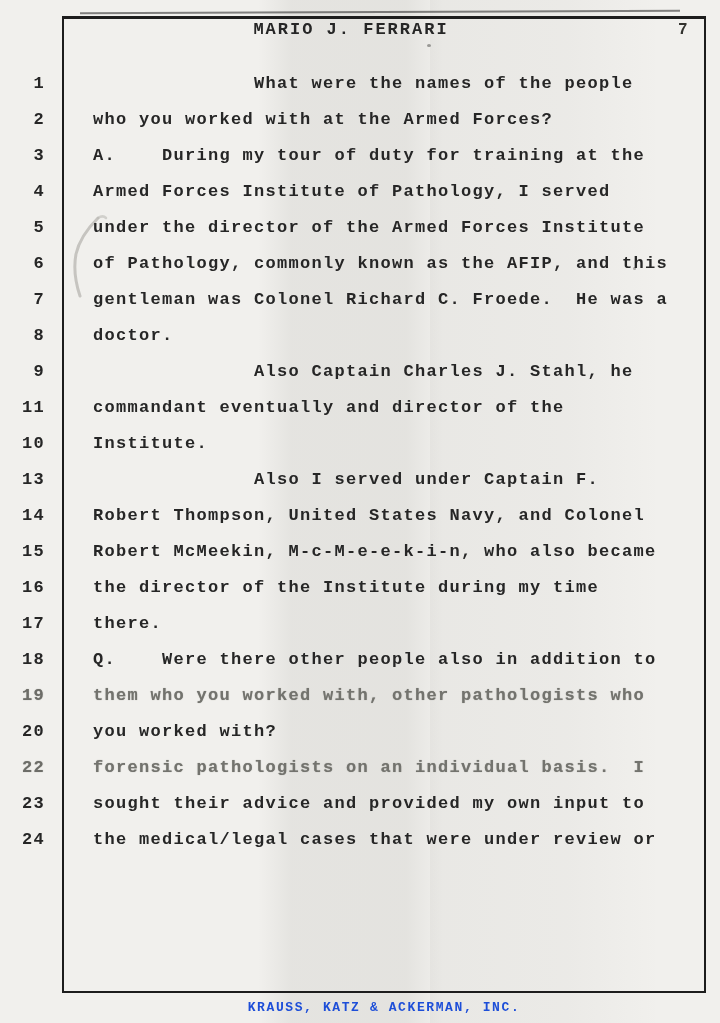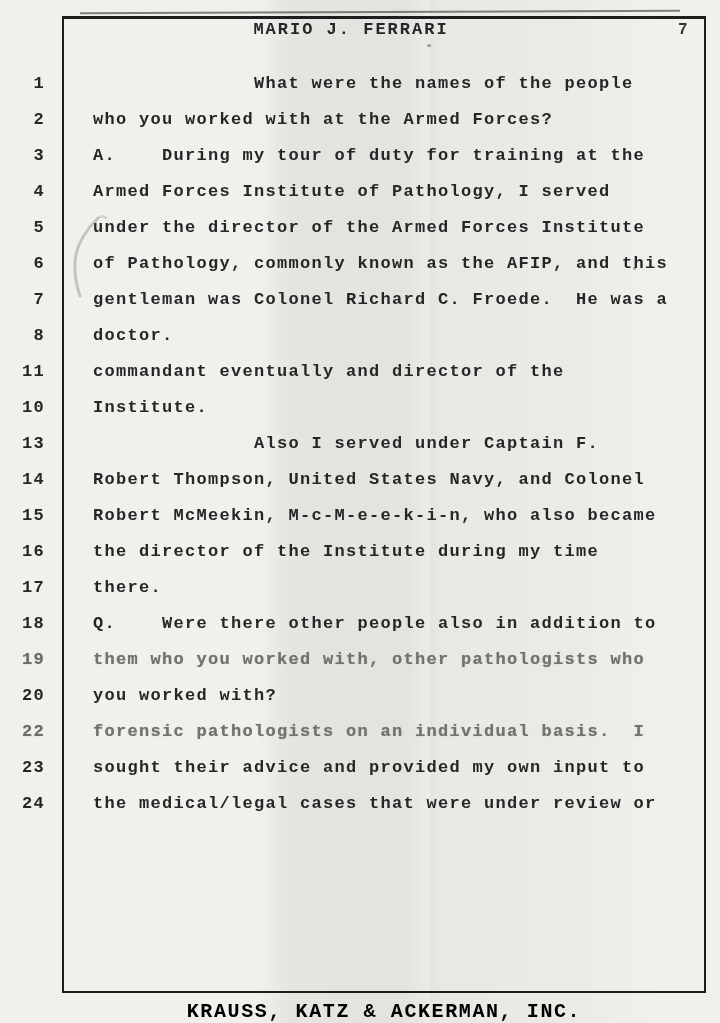--- a/index.html
+++ b/index.html
@@ -89,24 +89,24 @@
   .line.faded { color: #73736e; text-shadow: 0 0 1px #9a9a94; }
   .line.faded .num { color: #6d6d68; }
   .pen-mark {
     position: absolute; left: 68px; top: 212px;
     pointer-events: none;
   }
   .footer {
     position: absolute;
     left: 62px; top: 1000px; width: 644px;
     text-align: center;
-    font-size: 20px; font-weight: bold;
+    font-size: 13px; font-weight: bold;
     letter-spacing: 1.6px;
     white-space: pre;
-    color: #000000;
+    color: #1d4ed8;
   }
   .speck-a {
     position: absolute; left: 427px; top: 44px; width: 4px; height: 3px;
     background: rgba(70,70,66,0.5); border-radius: 50%;
   }
   .speck-b {
     position: absolute; left: 633px; top: 267px; width: 3px; height: 3px;
     background: rgba(80,80,75,0.45); border-radius: 50%;
   }
 </style>
@@ -132,20 +132,21 @@
 
   <div class="lines">
     <div class="line"><span class="num">1</span><span class="txt">              What were the names of the people</span></div>
     <div class="line"><span class="num">2</span><span class="txt">who you worked with at the Armed Forces?</span></div>
     <div class="line"><span class="num">3</span><span class="txt">A.    During my tour of duty for training at the</span></div>
     <div class="line"><span class="num">4</span><span class="txt">Armed Forces Institute of Pathology, I served</span></div>
     <div class="line"><span class="num">5</span><span class="txt">under the director of the Armed Forces Institute</span></div>
     <div class="line"><span class="num">6</span><span class="txt">of Pathology, commonly known as the AFIP, and this</span></div>
     <div class="line"><span class="num">7</span><span class="txt">gentleman was Colonel Richard C. Froede.  He was a</span></div>
     <div class="line"><span class="num">8</span><span class="txt">doctor.</span></div>
+    <div class="line"><span class="num">9</span><span class="txt">              Also Captain Charles J. Stahl, he</span></div>
     <div class="line"><span class="num">11</span><span class="txt">commandant eventually and director of the</span></div>
     <div class="line"><span class="num">10</span><span class="txt">Institute.</span></div>
     <div class="line"><span class="num">13</span><span class="txt">              Also I served under Captain F.</span></div>
     <div class="line"><span class="num">14</span><span class="txt">Robert Thompson, United States Navy, and Colonel</span></div>
     <div class="line"><span class="num">15</span><span class="txt">Robert McMeekin, M-c-M-e-e-k-i-n, who also became</span></div>
     <div class="line"><span class="num">16</span><span class="txt">the director of the Institute during my time</span></div>
     <div class="line"><span class="num">17</span><span class="txt">there.</span></div>
     <div class="line"><span class="num">18</span><span class="txt">Q.    Were there other people also in addition to</span></div>
     <div class="line faded"><span class="num">19</span><span class="txt">them who you worked with, other pathologists who</span></div>
     <div class="line"><span class="num">20</span><span class="txt">you worked with?</span></div>

